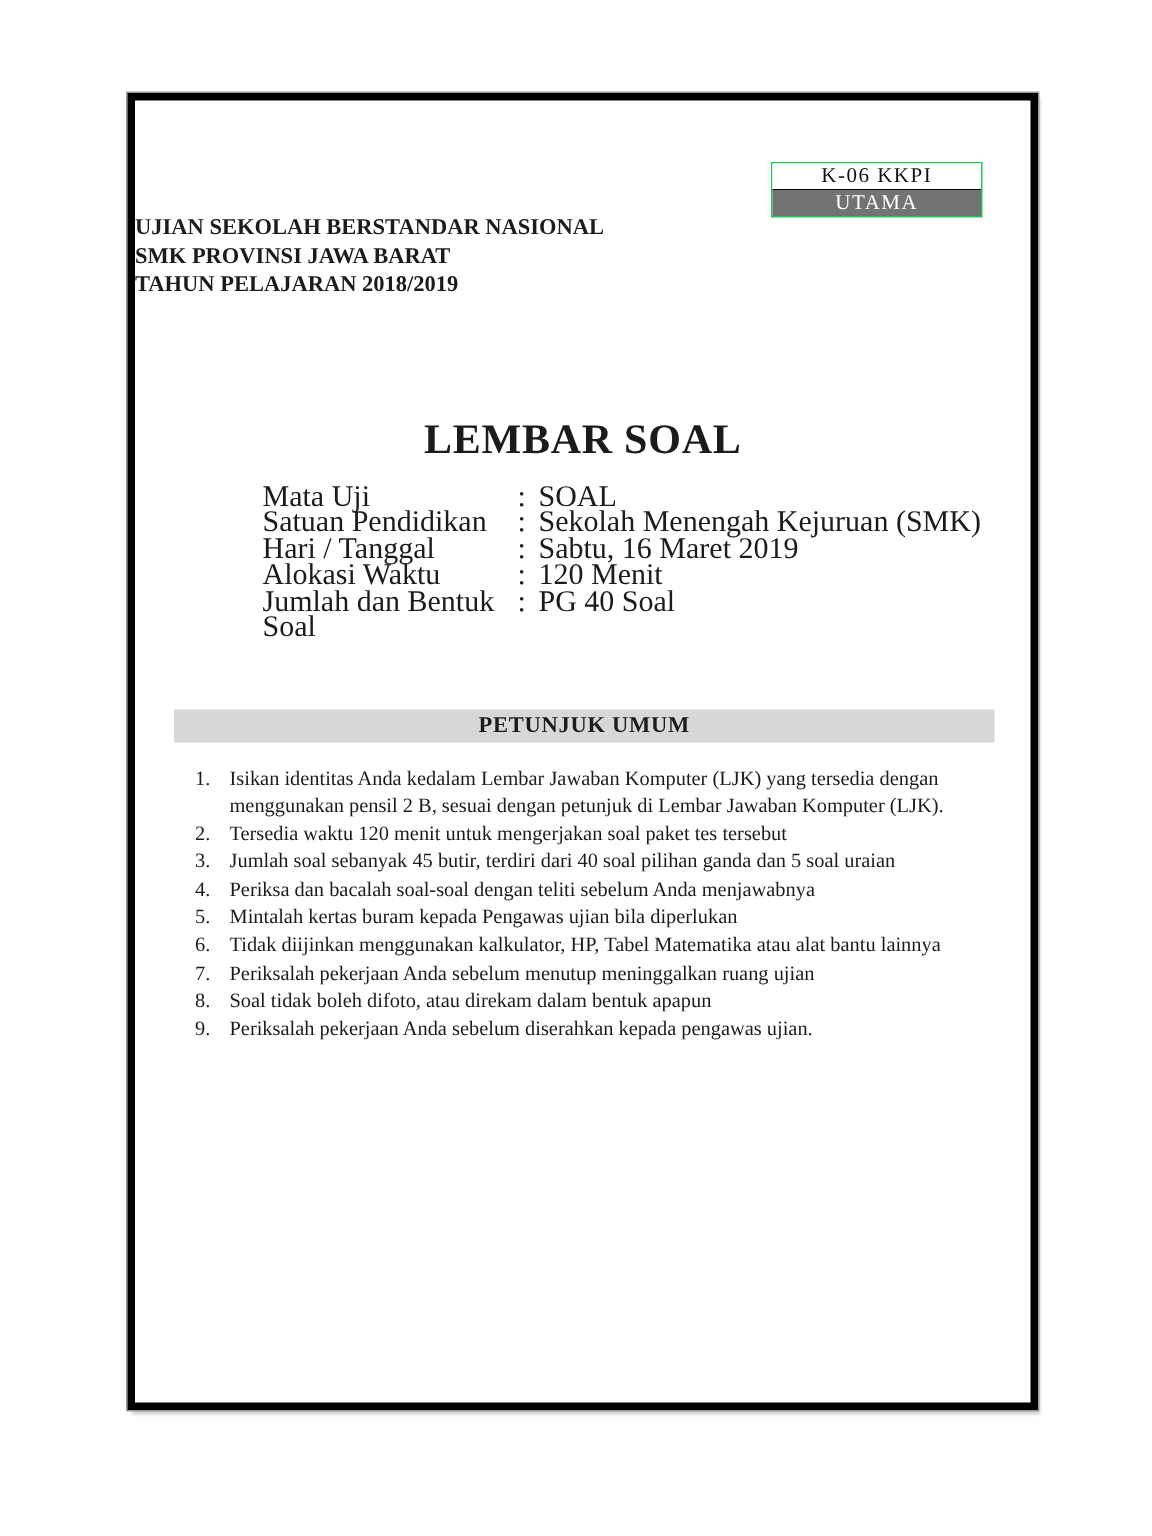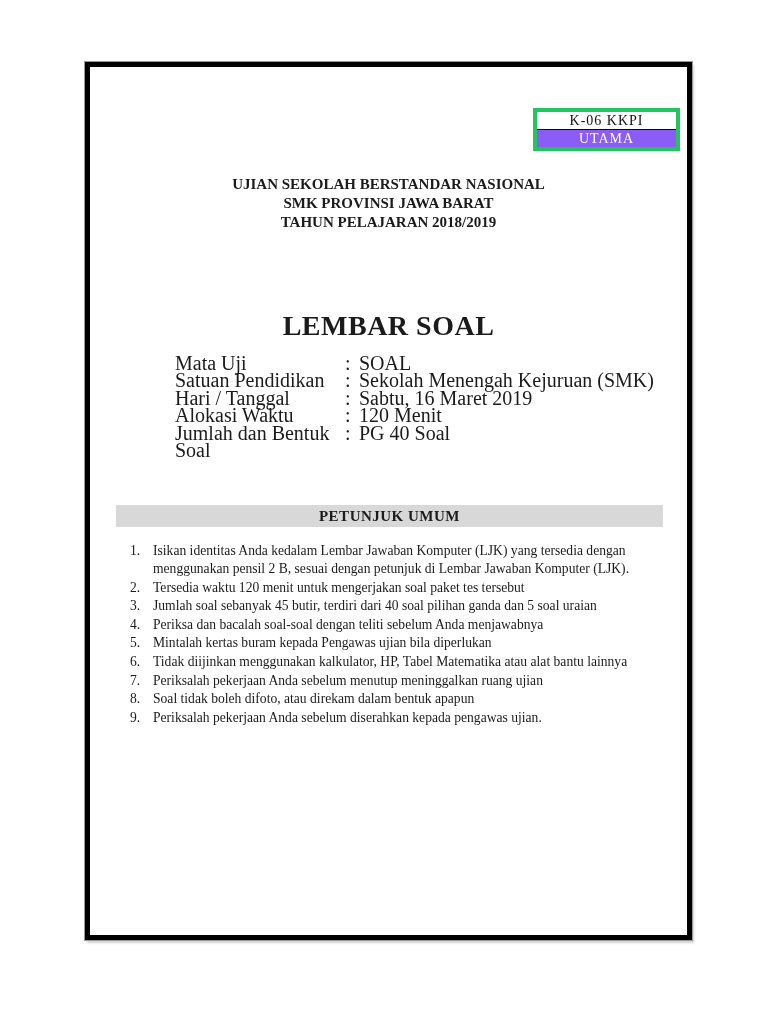--- a/index.html
+++ b/index.html
@@ -24,43 +24,43 @@
     width: 597px;
     height: 868px;
     background: #ffffff;
     border: 5px solid #000000;
     box-shadow: 0 0 0 1px #9a9a9a, 2px 3px 2px rgba(0,0,0,0.18);
   }
   
   .code-box {
     position: absolute;
     top: 41px;
-    right: 7px;
+    right: 32px;
     width: 139px;
-    border: 4px solid #22c55e;
+    border: 1px solid #22c55e;
     text-align: center;
     font-size: 14px;
     letter-spacing: 1px;
     line-height: 17px;
   }
   .code-box .code-row {
     background: #ffffff;
     color: #111;
     border-bottom: 1px solid #000;
     padding: 0 2px;
   }
   .code-box .type-row {
-    background: #8b5cf6;
+    background: #737373;
     color: #ffffff;
     padding: 0 2px;
   }
   
   .exam-header {
-    padding-top: 108px;
-    text-align: center;
+    padding-top: 76px;
+    text-align: left;
     font-weight: bold;
     font-size: 15px;
     line-height: 19px;
   }
   .doc-title {
     margin-top: 82px;
     text-align: center;
     font-weight: bold;
     font-size: 28px;
     line-height: 24px;

